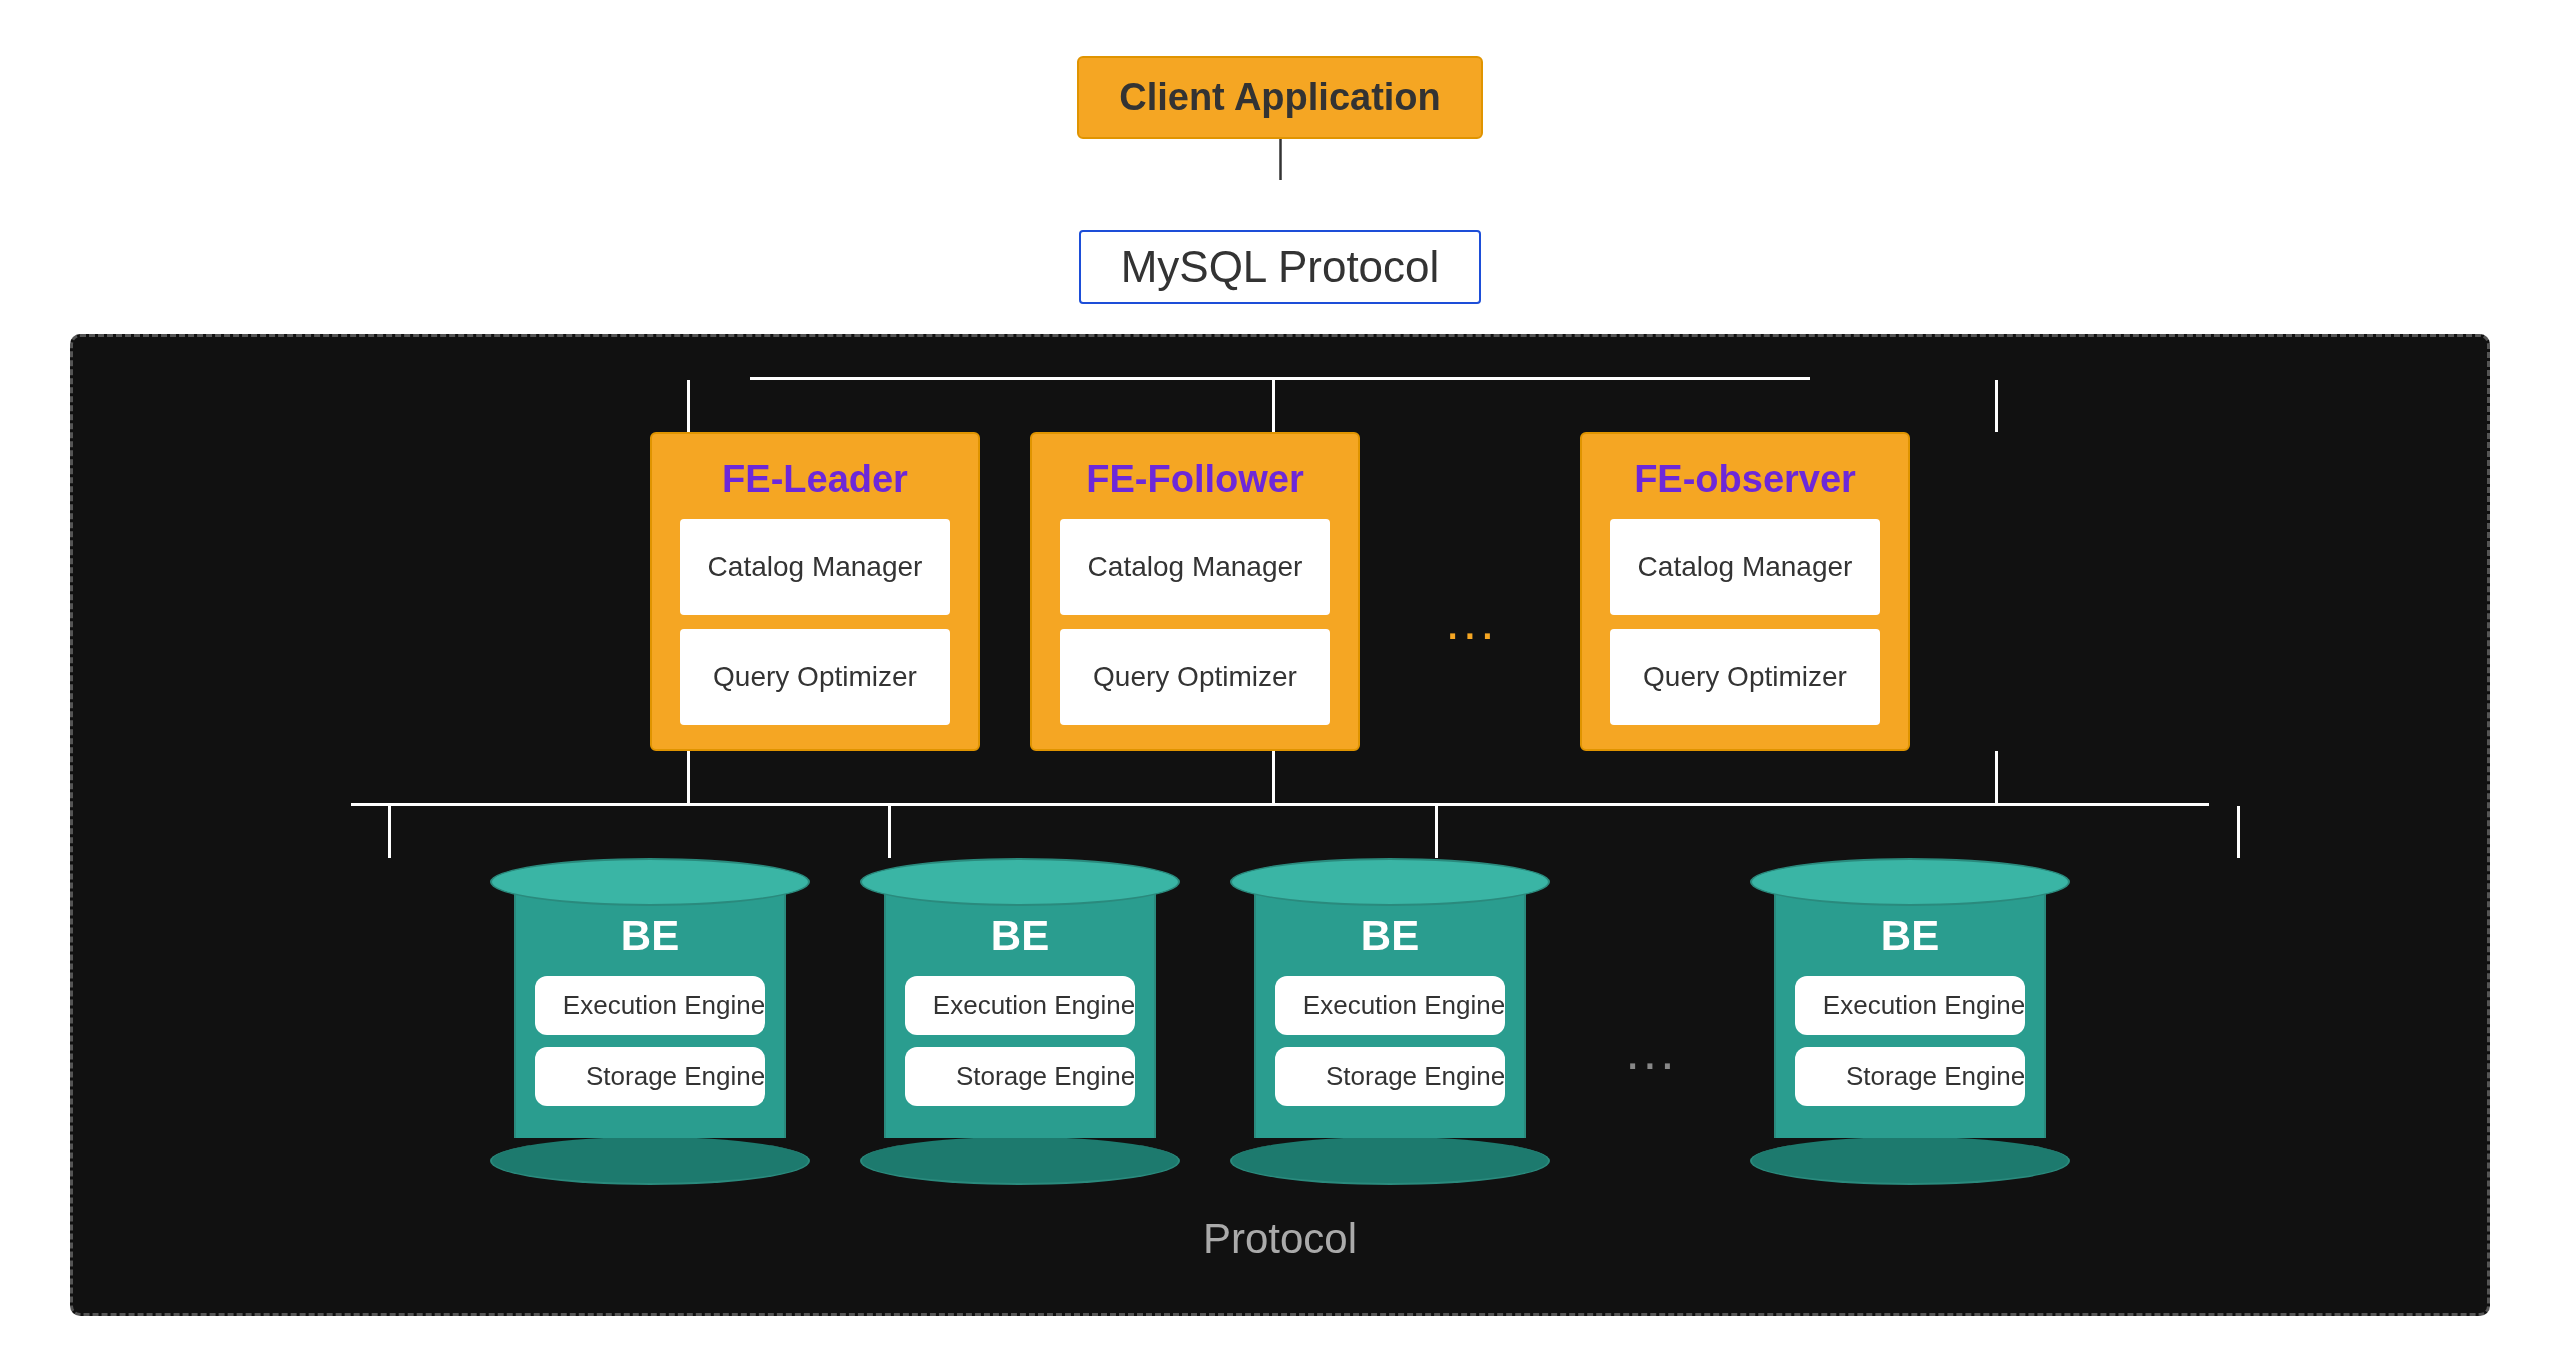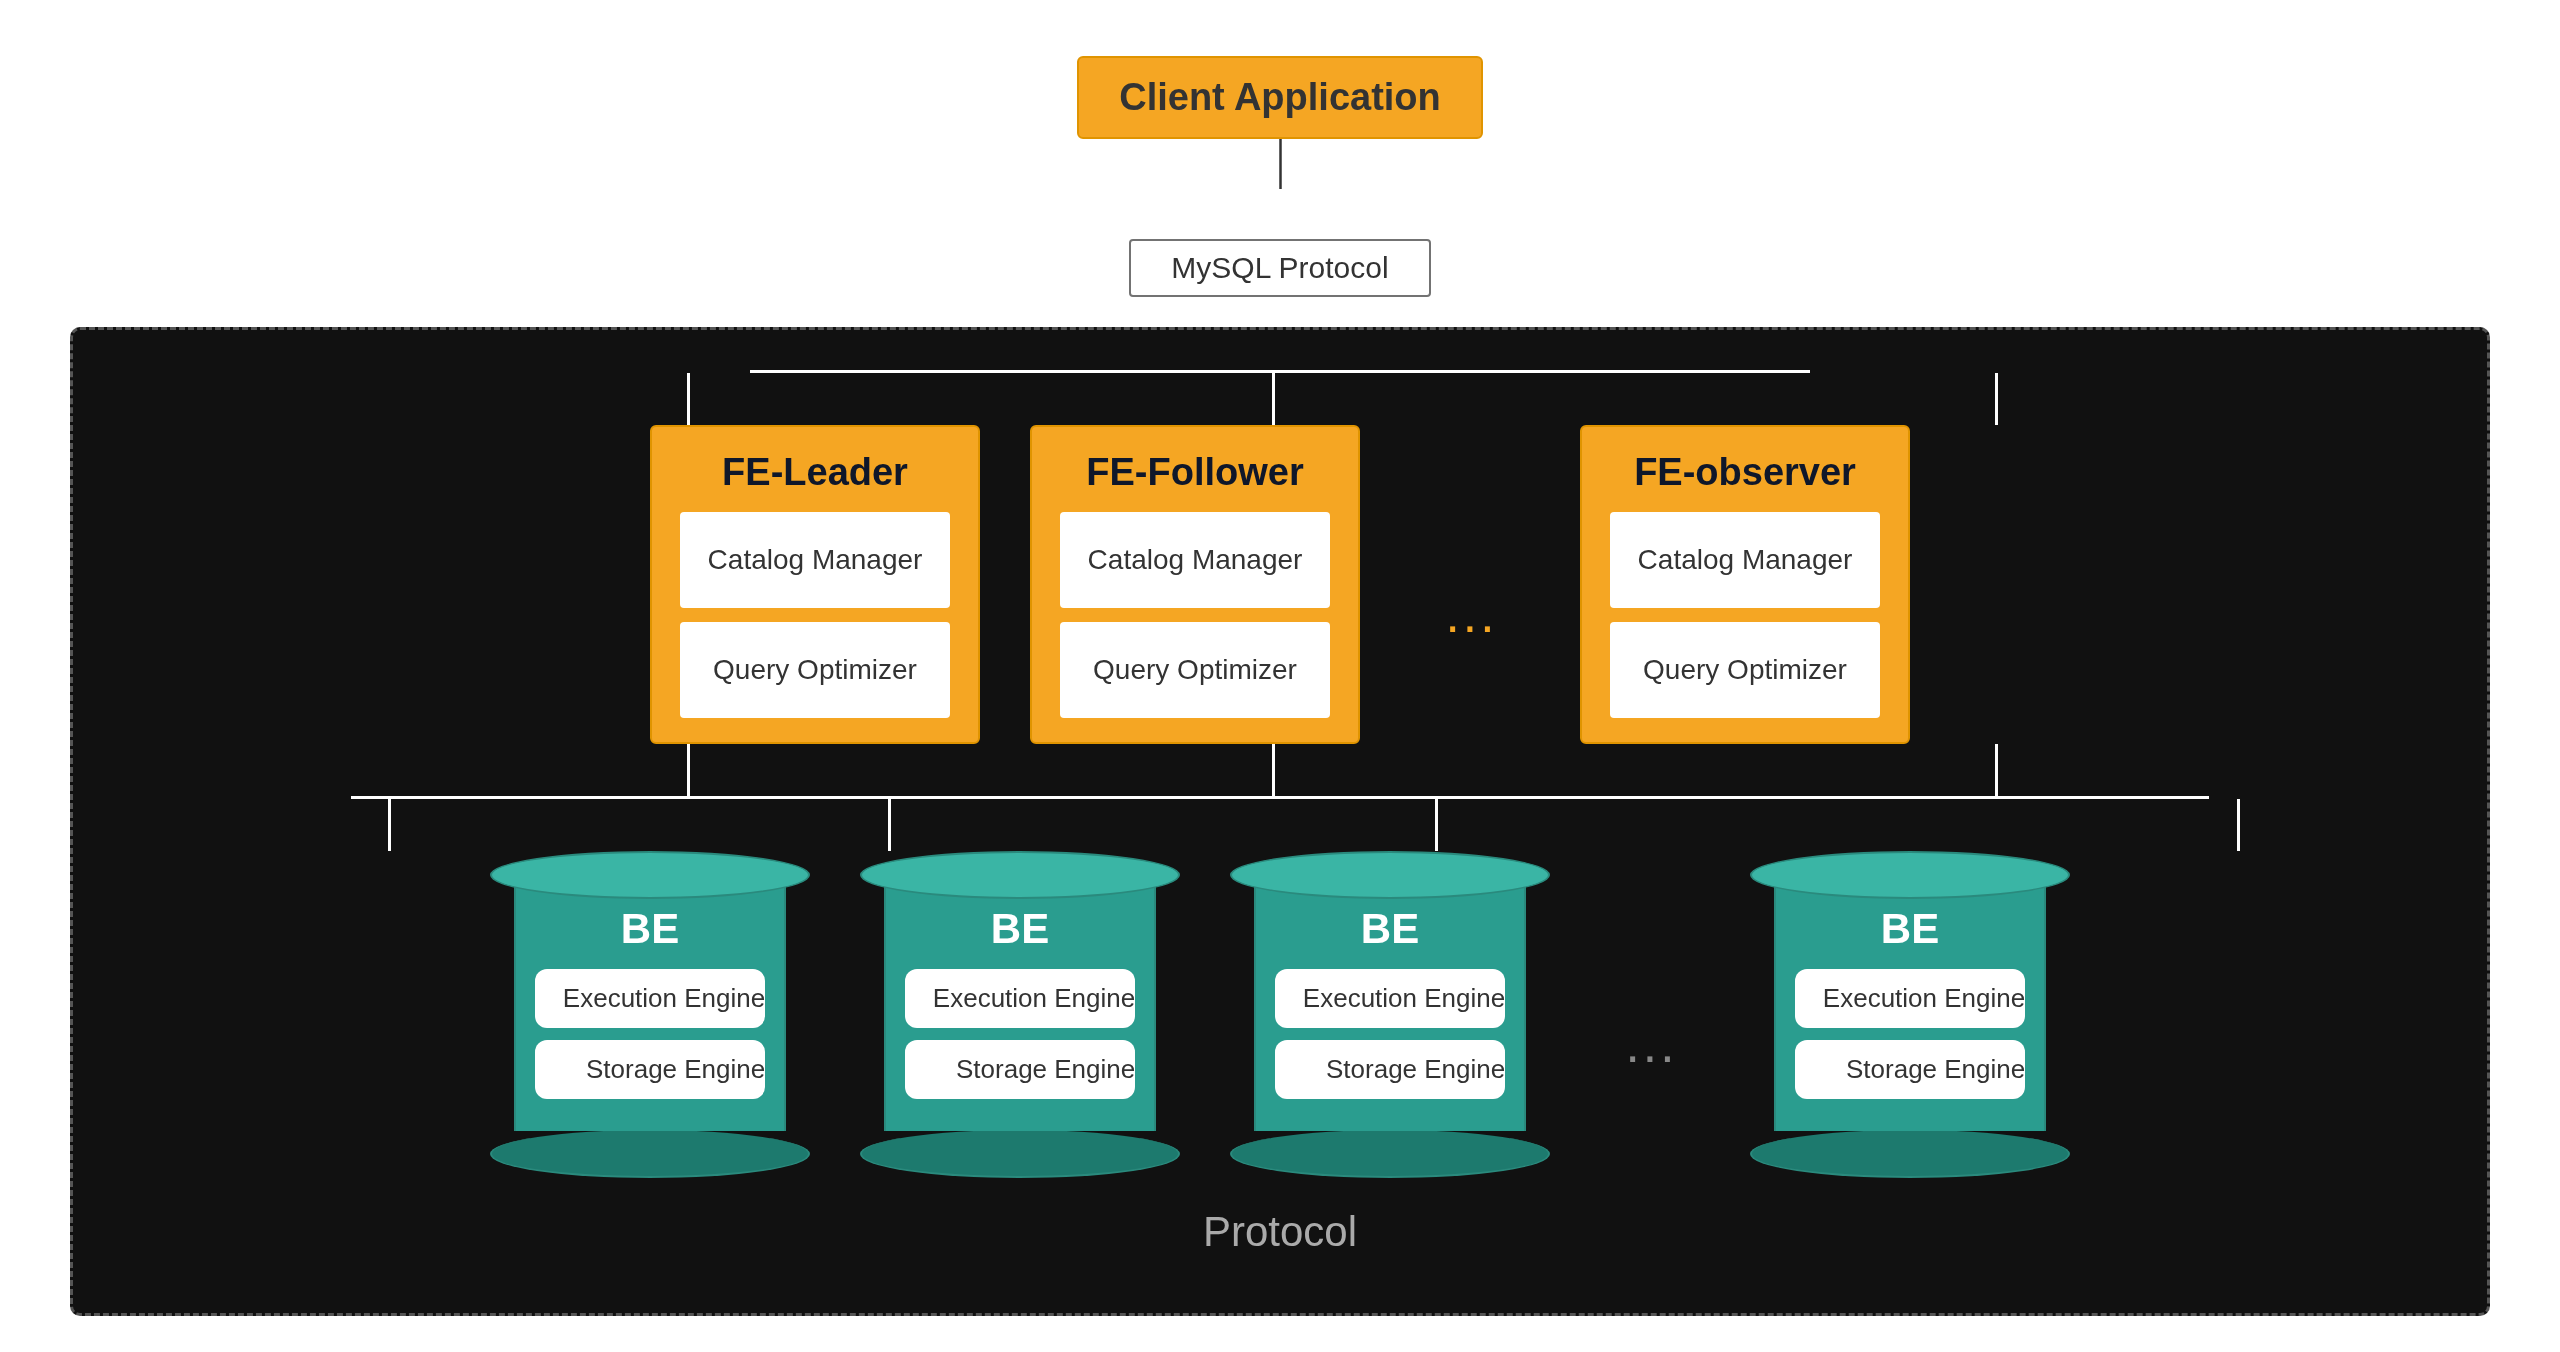--- a/index.html
+++ b/index.html
@@ -32,24 +32,24 @@
       font-weight: 600;
       color: #333;
       margin-top: 20px;
       position: relative;
       z-index: 10;
     }
 
     
     .mysql-protocol-label {
       background: #fff;
-      border: 2px solid #737373;
+      border: 2px solid #1d4ed8;
       border-radius: 4px;
       padding: 10px 40px;
-      font-size: 30px;
+      font-size: 44px;
       color: #333;
       margin-top: 50px;
       position: relative;
       z-index: 10;
     }
 
     
     .main-dashed-box {
       border: 3px dashed #555;
       border-radius: 10px;
@@ -69,21 +69,21 @@
       padding: 24px 28px;
       min-width: 330px;
       max-width: 350px;
       display: flex;
       flex-direction: column;
       align-items: center;
     }
     .fe-node-title {
       font-size: 38px;
       font-weight: 700;
-      color: #0f172a;
+      color: #6d28d9;
       margin-bottom: 18px;
     }
     .fe-inner-box {
       background: #fff;
       border-radius: 4px;
       padding: 32px 0;
       width: 100%;
       text-align: center;
       font-size: 28px;
       color: #333;

